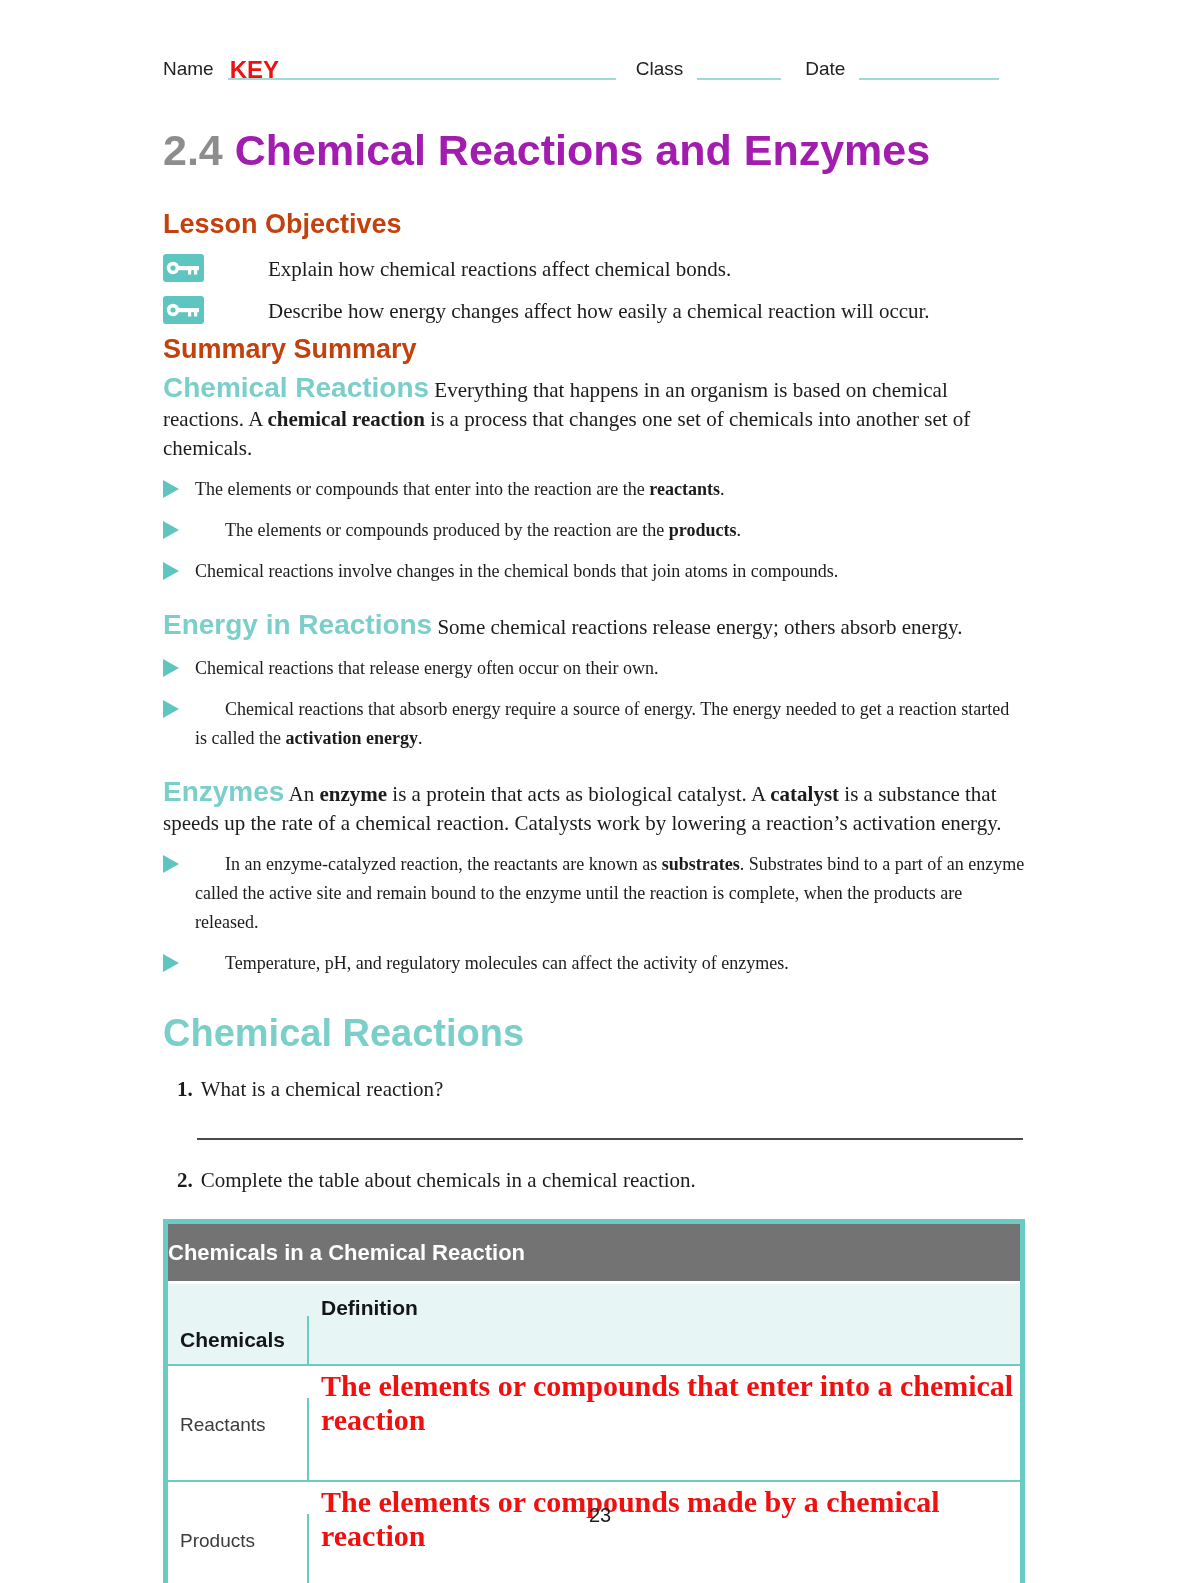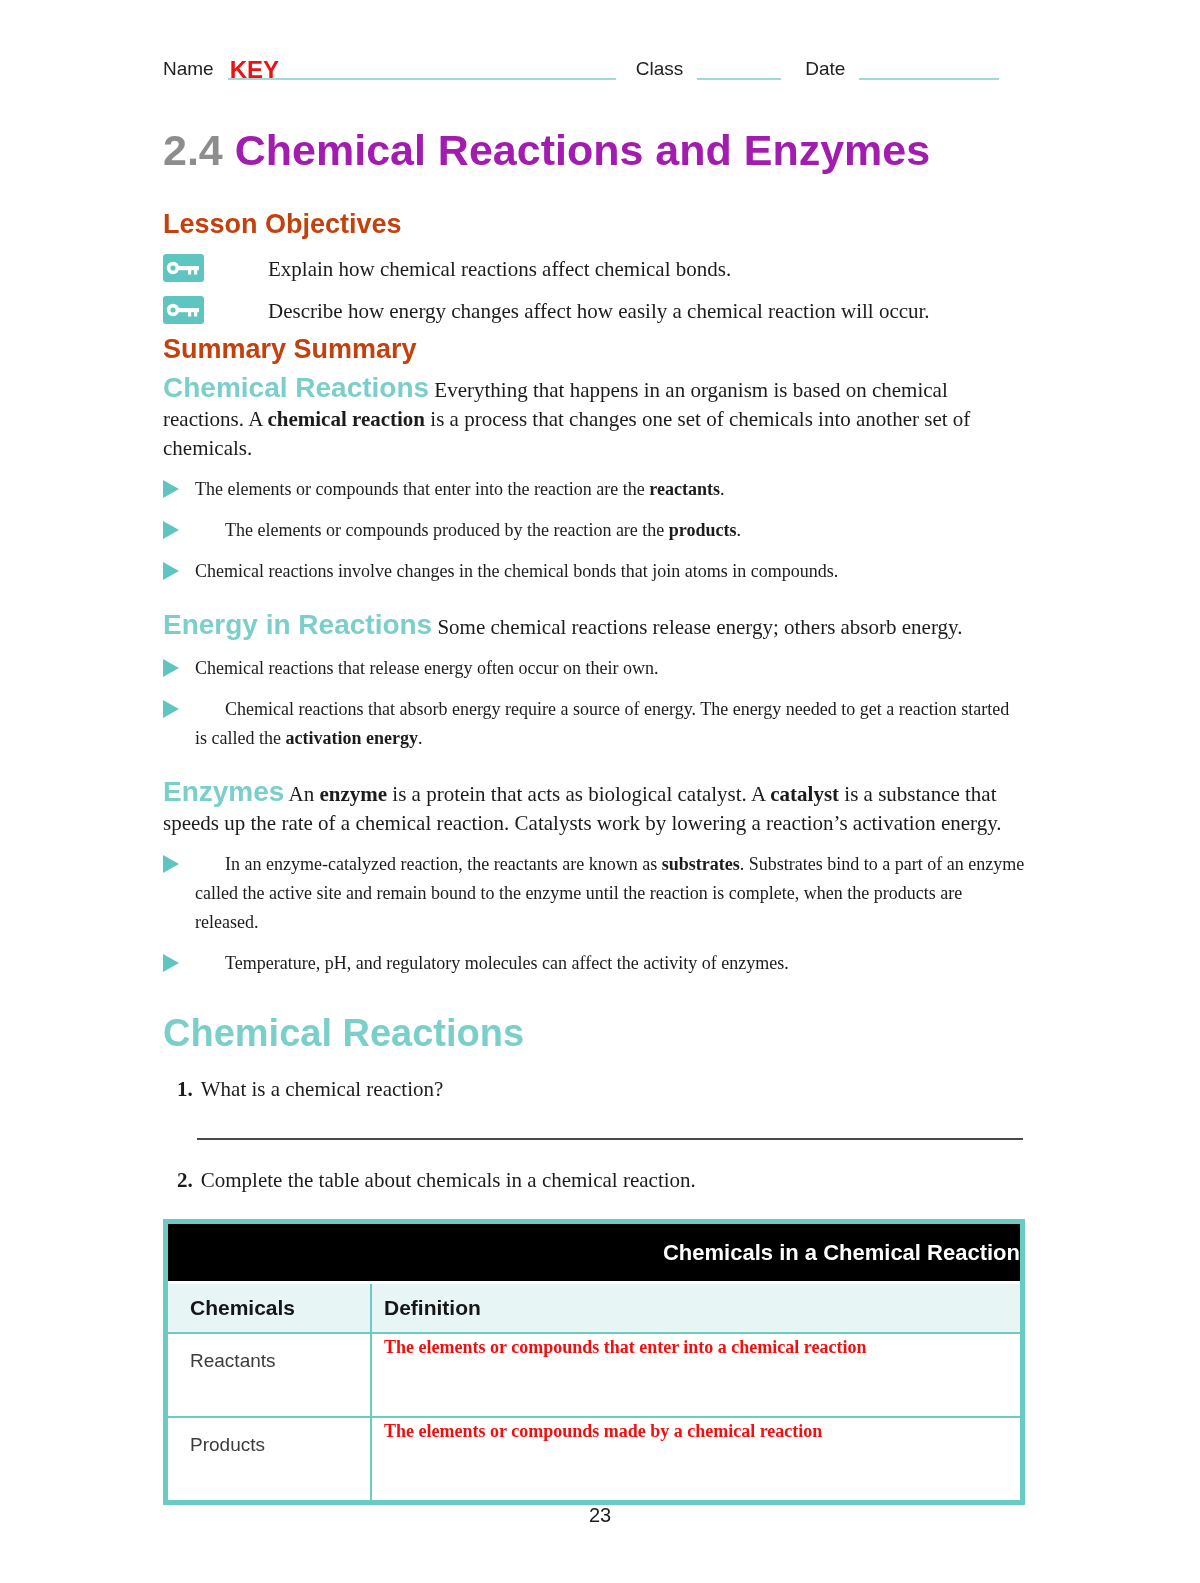--- a/index.html
+++ b/index.html
@@ -52,29 +52,29 @@
 
   
   h2.big-teal { font-family: "Liberation Sans", sans-serif; font-size: 38px; font-weight: bold; color: #7bcfca; margin-top: 34px; }
   .question { display: flex; margin-top: 20px; font-size: 21px; line-height: 29px; }
   .q-num { font-weight: bold; margin-left: 14px; margin-right: 8px; }
   .answer-line { margin: 34px 0 8px 34px; width: 826px; border-bottom: 2px solid #4a4a4a; height: 2px; }
   .q2 { margin-top: 26px; }
 
   
   .chem-table { margin-top: 24px; border: 5px solid #6acac4; width: 862px; font-family: "Liberation Sans", sans-serif; }
-  .t-title { background: #000000; color: #ffffff; font-weight: bold; font-size: 22px; text-align: right; padding: 16px 0 15px 0; border-bottom: 3px solid #ffffff; }
+  .t-title { background: #737373; color: #ffffff; font-weight: bold; font-size: 22px; text-align: left; padding: 16px 0 15px 0; border-bottom: 3px solid #ffffff; }
   .t-row { display: flex; }
   .t-head { background: #e7f6f4; }
   .t-head .cell { font-weight: bold; font-size: 21px; color: #161616; padding-top: 12px; padding-bottom: 12px; }
   .t-body { border-top: 2px solid #6acac4; background: #ffffff; }
-  .cell-1 { width: 204px; flex: none; border-right: 2px solid #6acac4; padding-left: 22px; }
+  .cell-1 { width: 141px; flex: none; border-right: 2px solid #6acac4; padding-left: 12px; margin-top: 32px; }
   .cell-2 { flex: 1; padding-left: 12px; }
   .t-body .cell-1 { font-size: 19px; color: #3c3c3c; padding-top: 16px; height: 82px; }
-  .t-body .cell-2 { font-family: "Liberation Serif", serif; font-weight: bold; font-size: 18px; color: #f01010; padding-top: 3px; }
+  .t-body .cell-2 { font-family: "Liberation Serif", serif; font-weight: bold; font-size: 30px; color: #f01010; padding-top: 3px; }
 
   
   .footer { position: absolute; bottom: 56px; left: 0; right: 0; text-align: center; font-family: "Liberation Sans", sans-serif; font-weight: normal; font-size: 20px; color: #1d1d1d; }
 </style>
 </head>
 <body>
 
 <div class="page">
 
   <div class="topline">

